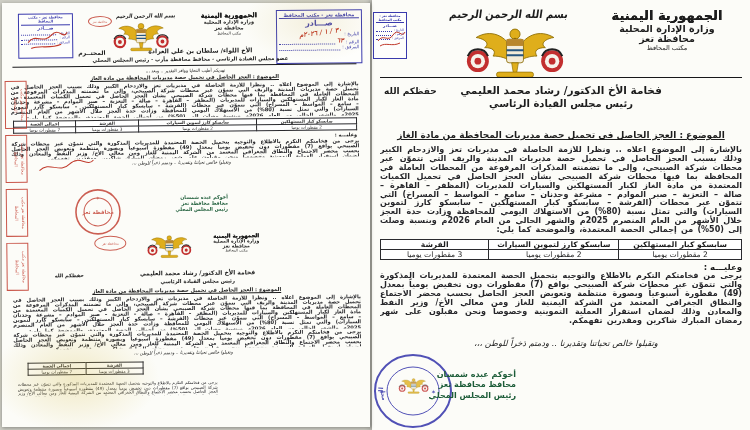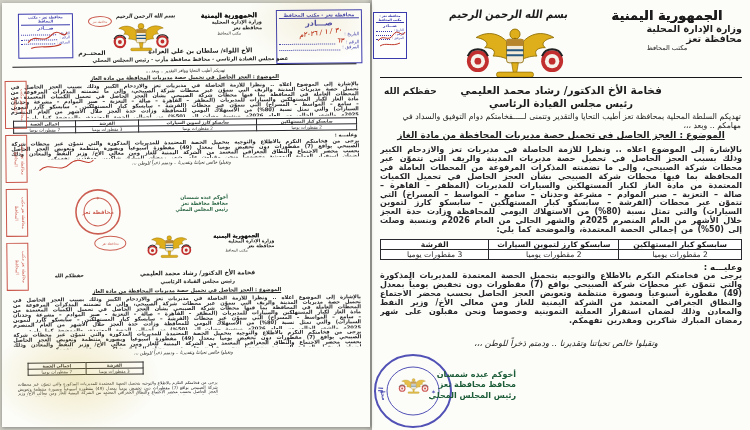--- a/index.html
+++ b/index.html
@@ -9,21 +9,21 @@
   .page{position:absolute;background:#fcfcf8;}
   .page.right{left:372px;top:0;width:378px;height:430px;box-shadow:-2px 0 5px rgba(0,0,0,.35);}
   .page.left{left:2px;top:3px;width:368px;height:424px;box-shadow:0 1px 4px rgba(0,0,0,.35);}
   .tilt{position:absolute;inset:0;transform:rotate(-0.6deg);}
   .stain{position:absolute;pointer-events:none;}
   
   .rule{position:absolute;border-top:1.6px solid #17171a;}
   .bism{font-weight:bold;transform:skewX(-8deg) scaleY(1.12);letter-spacing:-.5px;text-align:center;white-space:nowrap;}
   .hdr{text-align:center;line-height:1.12;}
   .hdr .rep{font-weight:bold;text-shadow:0 0 .6px #000;}
-  .hdr .min,.hdr .gov{font-weight:bold;text-align:right;}
+  .hdr .min,.hdr .gov{font-weight:bold;}
   .just{text-align:justify;text-align-last:right;overflow:hidden;color:#26262a;}
   .subject{font-weight:bold;text-decoration:underline;text-align:center;}
   table.qt{border-collapse:collapse;position:absolute;background:#fff;}
   table.qt td{border:1px solid #2a2a2e;text-align:center;padding:0 2px;}
   table.qt tr.h td{font-weight:bold;}
   
   .sbox{position:absolute;border:1.4px solid #3a3aad;color:#3a3aad;background:rgba(255,255,255,.6);
         padding:1px 2px;line-height:1.25;box-sizing:border-box;}
   .sbox .t{text-align:center;font-weight:bold;border-bottom:.5px solid #3a3aad;}
   .sbox .sader{text-align:center;font-weight:bold;letter-spacing:2px;}
@@ -102,21 +102,20 @@
       <div class="gov" style="font-size:9.5px;letter-spacing:2px;">محافظة تعز</div>
       <div style="font-size:6.5px;">مكتب المحافظ</div>
     </div>
 
     <div class="rule" style="left:8px;right:8px;top:77px;"></div>
 
     <div class="abs" style="left:12px;top:86px;font-size:9px;font-weight:bold;">حفظكم الله</div>
     <div class="abs" style="right:58px;top:84px;width:262px;text-align:center;font-weight:bold;font-size:10.5px;">فخامة الأخ الدكتور/ رشاد محمد العليمي</div>
     <div class="abs" style="right:58px;top:98px;width:262px;text-align:center;font-weight:bold;font-size:10px;">رئيس مجلس القيادة الرئاسي</div>
 
-    <div class="abs" style="right:9px;left:9px;top:112px;font-size:7.8px;">تهديكم السلطة المحلية بمحافظة تعز أطيب التحايا والتقدير وتتمنى لـــــفخامتكم دوام التوفيق والسداد في مهامكم .. وبعد ،،،</div>
 
     <div class="abs subject" style="right:24px;left:24px;top:130px;font-size:9px;">الموضوع : العجز الحاصل في تحميل حصة مديريات المحافظة من مادة الغاز</div>
 
     <div class="abs just" style="right:8px;left:8px;top:146px;height:90px;font-size:8px;line-height:8.9px;font-weight:bold;word-spacing:1.5px;">بالإشارة إلى الموضوع أعلاه .. ونظراً للأزمة الحاصلة في مديريات تعز والازدحام الكبير وذلك بسبب العجز الحاصل في تحميل حصة مديريات المدينة والريف التي تتموّن عبر محطات شركة الصبيحي، وإلى ما تضمنته المذكرات المرفوعة من المحطات العاملة في المحافظة بما فيها محطات شركة الصبيحي بشأن العجز الحاصل في تحميل الكميات المعتمدة من مادة الغاز لكبار المستهلكين والسيارات للمديريات (المظفر – القاهرة – صالة – التعزية – صبر الموادم – مشرعة وحدنان – سامع – المواسط – المسراخ) التي تتموّن عبر محطات (الفرشة – سابسكو كبار المستهلكين – سابسكو كارز لتموين السيارات) والتي تمثل نسبة (80%) من الاستهلاك اليومي للمحافظة وزادت حدة العجز خلال الأشهر من العام المنصرم 2025م والشهر الحالي من العام 2026م وبنسبة وصلت إلى (50%) من إجمالي الحصة المعتمدة، والموضحة كما يلي:</div>
 
     <table class="qt" style="right:8px;left:8px;top:239px;width:362px;font-size:7.6px;">
       <tbody>
           <tr class="h">
         <td style="width:34%">سابسكو كبار المستهلكين</td>
         <td style="width:36%">سابسكو كارز لتموين السيارات</td>

